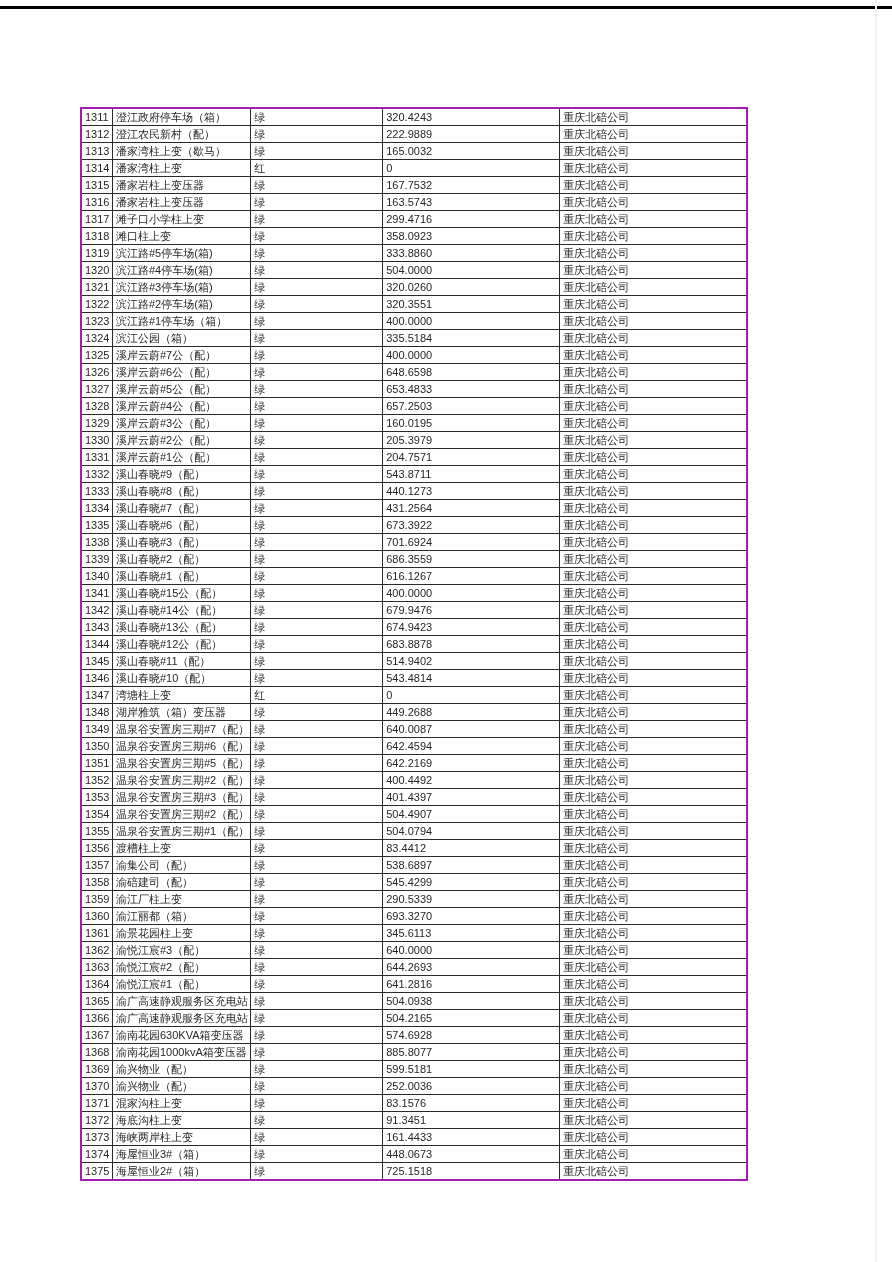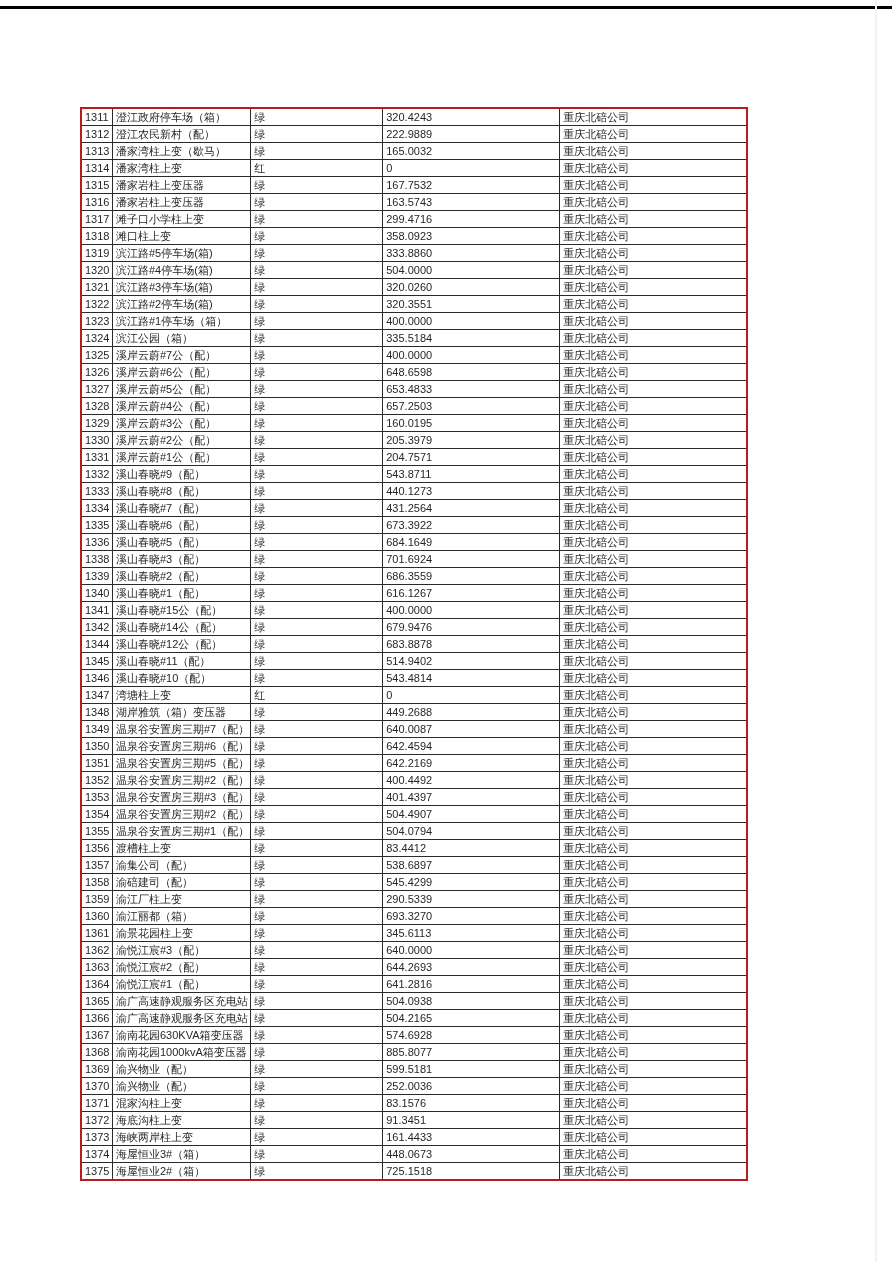--- a/index.html
+++ b/index.html
@@ -30,21 +30,21 @@
     width: 2px;
     height: 1262px;
     background: #f8eef5;
   }
   table.sheet {
     position: absolute;
     left: 80px;
     top: 107px;
     border-collapse: collapse;
     table-layout: fixed;
-    border: 2px solid #b91c1c;
+    border: 2px solid #a21caf;
   }
   table.sheet td {
     border: 1px solid #2a2a2a;
     height: 16px;
     padding: 0 1px 0 3px;
     font-size: 11px;
     line-height: 14px;
     white-space: nowrap;
     overflow: hidden;
     vertical-align: middle;
@@ -233,27 +233,20 @@
         <td class="c-company">重庆北碚公司</td>
       </tr>
       <tr>
         <td class="c-id">1335</td>
         <td class="c-name">溪山春晓#6（配）</td>
         <td class="c-status">绿</td>
         <td class="c-value">673.3922</td>
         <td class="c-company">重庆北碚公司</td>
       </tr>
       <tr>
-        <td class="c-id">1336</td>
-        <td class="c-name">溪山春晓#5（配）</td>
-        <td class="c-status">绿</td>
-        <td class="c-value">684.1649</td>
-        <td class="c-company">重庆北碚公司</td>
-      </tr>
-      <tr>
         <td class="c-id">1338</td>
         <td class="c-name">溪山春晓#3（配）</td>
         <td class="c-status">绿</td>
         <td class="c-value">701.6924</td>
         <td class="c-company">重庆北碚公司</td>
       </tr>
       <tr>
         <td class="c-id">1339</td>
         <td class="c-name">溪山春晓#2（配）</td>
         <td class="c-status">绿</td>
@@ -272,20 +265,27 @@
         <td class="c-name">溪山春晓#15公（配）</td>
         <td class="c-status">绿</td>
         <td class="c-value">400.0000</td>
         <td class="c-company">重庆北碚公司</td>
       </tr>
       <tr>
         <td class="c-id">1342</td>
         <td class="c-name">溪山春晓#14公（配）</td>
         <td class="c-status">绿</td>
         <td class="c-value">679.9476</td>
+        <td class="c-company">重庆北碚公司</td>
+      </tr>
+      <tr>
+        <td class="c-id">1343</td>
+        <td class="c-name">溪山春晓#13公（配）</td>
+        <td class="c-status">绿</td>
+        <td class="c-value">674.9423</td>
         <td class="c-company">重庆北碚公司</td>
       </tr>
       <tr>
         <td class="c-id">1344</td>
         <td class="c-name">溪山春晓#12公（配）</td>
         <td class="c-status">绿</td>
         <td class="c-value">683.8878</td>
         <td class="c-company">重庆北碚公司</td>
       </tr>
       <tr>

